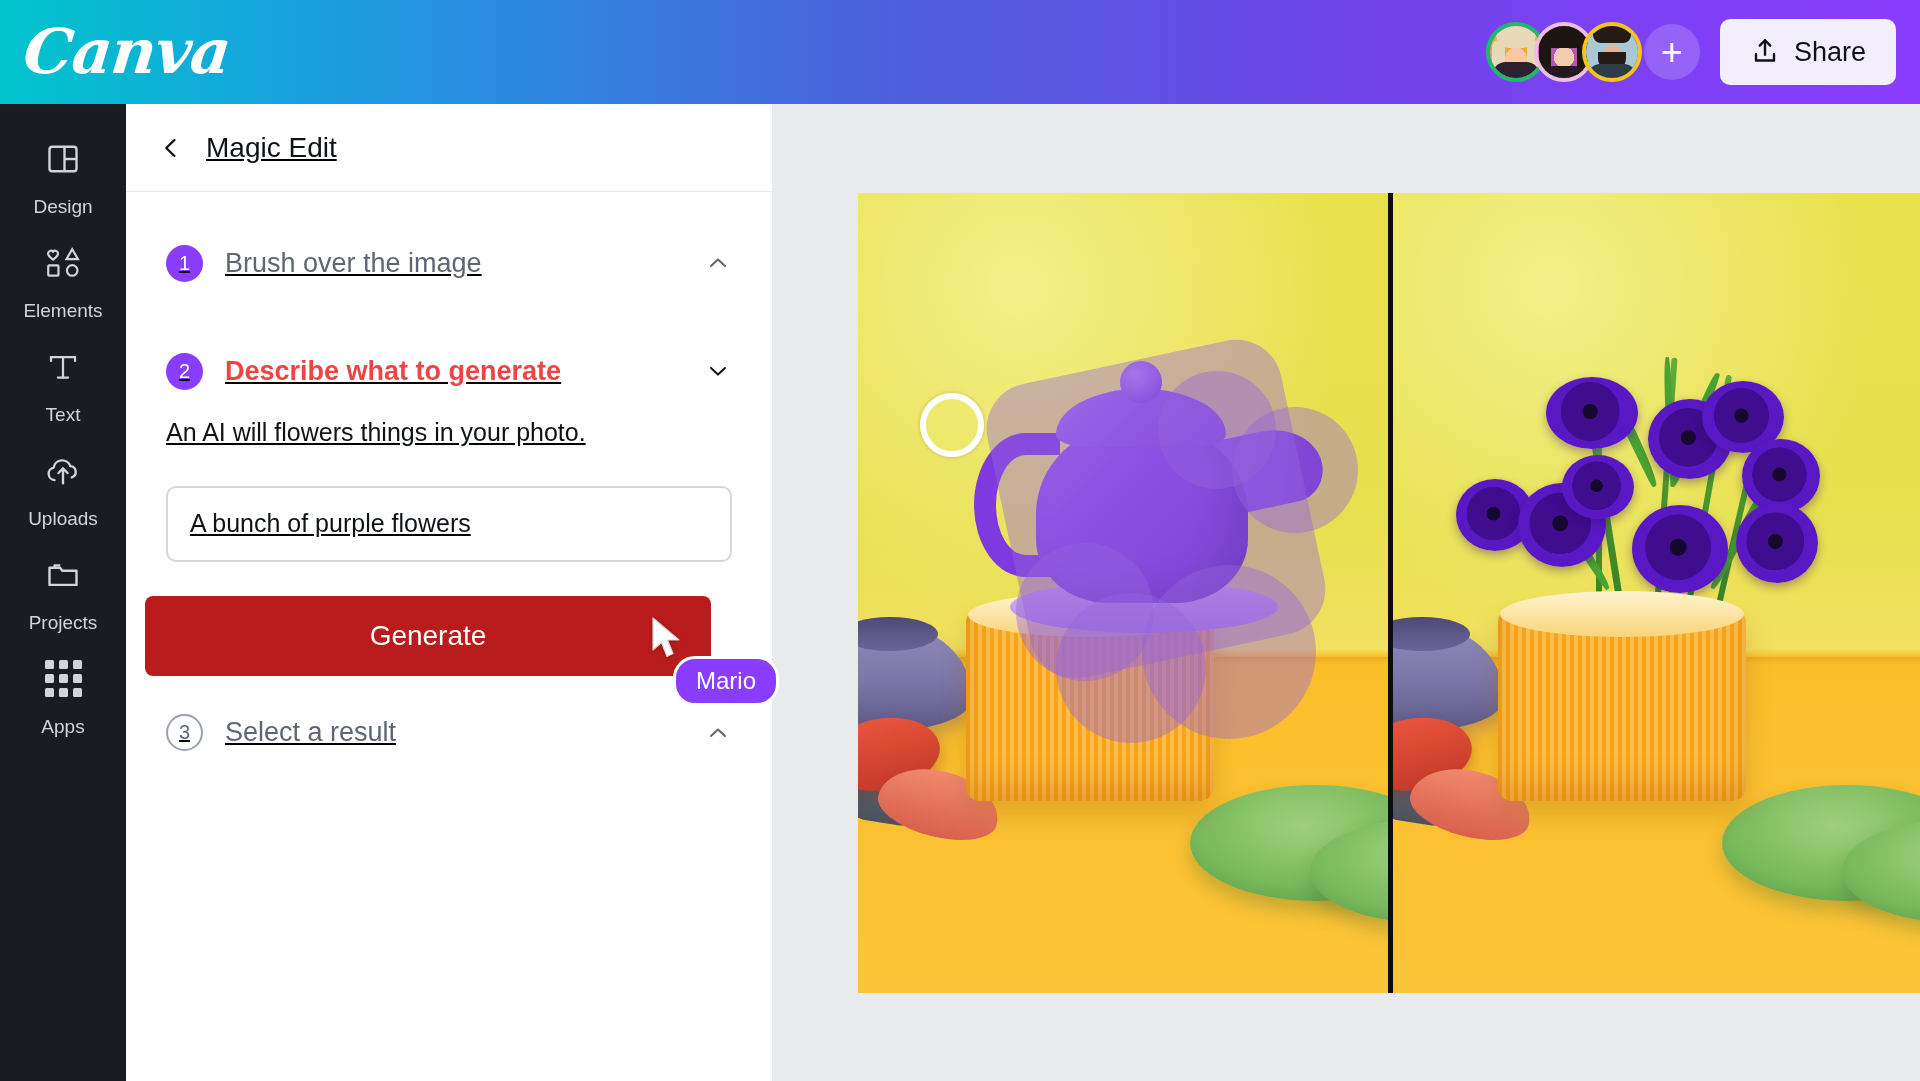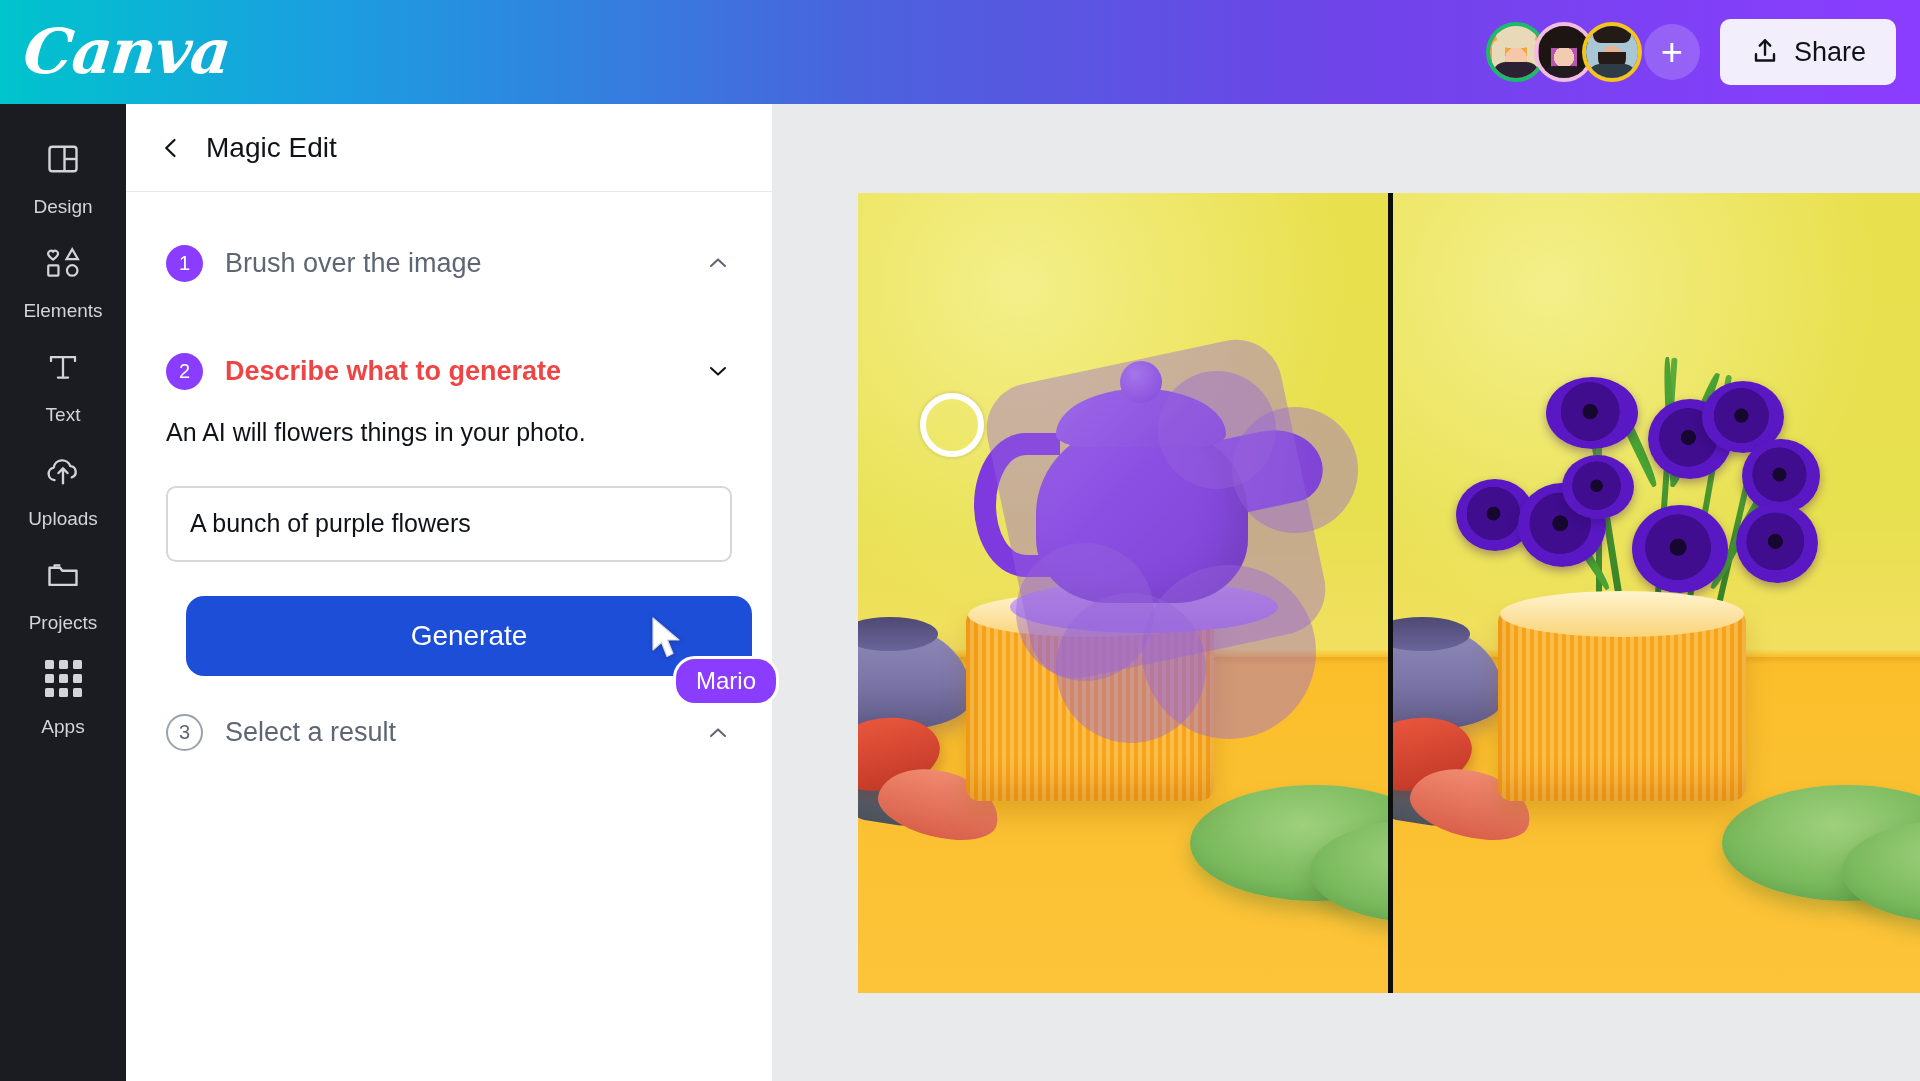--- a/index.html
+++ b/index.html
@@ -94,20 +94,21 @@
   .rail-label { font-size: 19px; color: #d2d4d8; margin-top: 8px; }
 
   .apps-grid { display: grid; grid-template-columns: repeat(3, 9px); grid-template-rows: repeat(3, 9px); gap: 5px; }
   .apps-grid i { background: #d2d4d8; border-radius: 1.5px; display: block; }
 
   
   #panel {
     position: absolute; top: 104px; left: 126px;
     width: 646px; height: 977px;
     background: #ffffff;
+    text-decoration: underline;
   }
   #panel-header {
     height: 88px; display: flex; align-items: center; gap: 22px;
     padding-left: 32px;
     border-bottom: 1px solid #e8e9eb;
   }
   #panel-title { font-size: 28px; color: #0e1318; font-weight: 400; }
   #back-chevron { width: 26px; height: 26px; cursor: pointer; }
 
   .step-row {
@@ -139,23 +140,23 @@
     display: block;
     margin: 36px 40px 0 40px;
     width: 566px; height: 76px;
     border: 2px solid #d4d7db; border-radius: 10px;
     padding: 0 22px;
     font-size: 25px; color: #0e1318;
     font-family: "Liberation Sans", sans-serif;
     background: #fff; outline: none;
   }
   #generate-button {
-    margin: 34px 40px 0 60px;
+    margin: 34px 40px 0 19px;
     width: 566px; height: 80px;
-    background: #1d4ed8; border: none; border-radius: 18px;
+    background: #b91c1c; border: none; border-radius: 8px;
     color: #fff; font-size: 28px;
     font-family: "Liberation Sans", sans-serif;
     cursor: pointer;
   }
 
   
   #cursor-group { position: absolute; left: 650px; top: 616px; z-index: 40; pointer-events: none; }
   #cursor-arrow { display: block; filter: drop-shadow(0 1px 2px rgba(0,0,0,0.25)); }
   #cursor-name {
     position: absolute; left: 23px; top: 40px;

